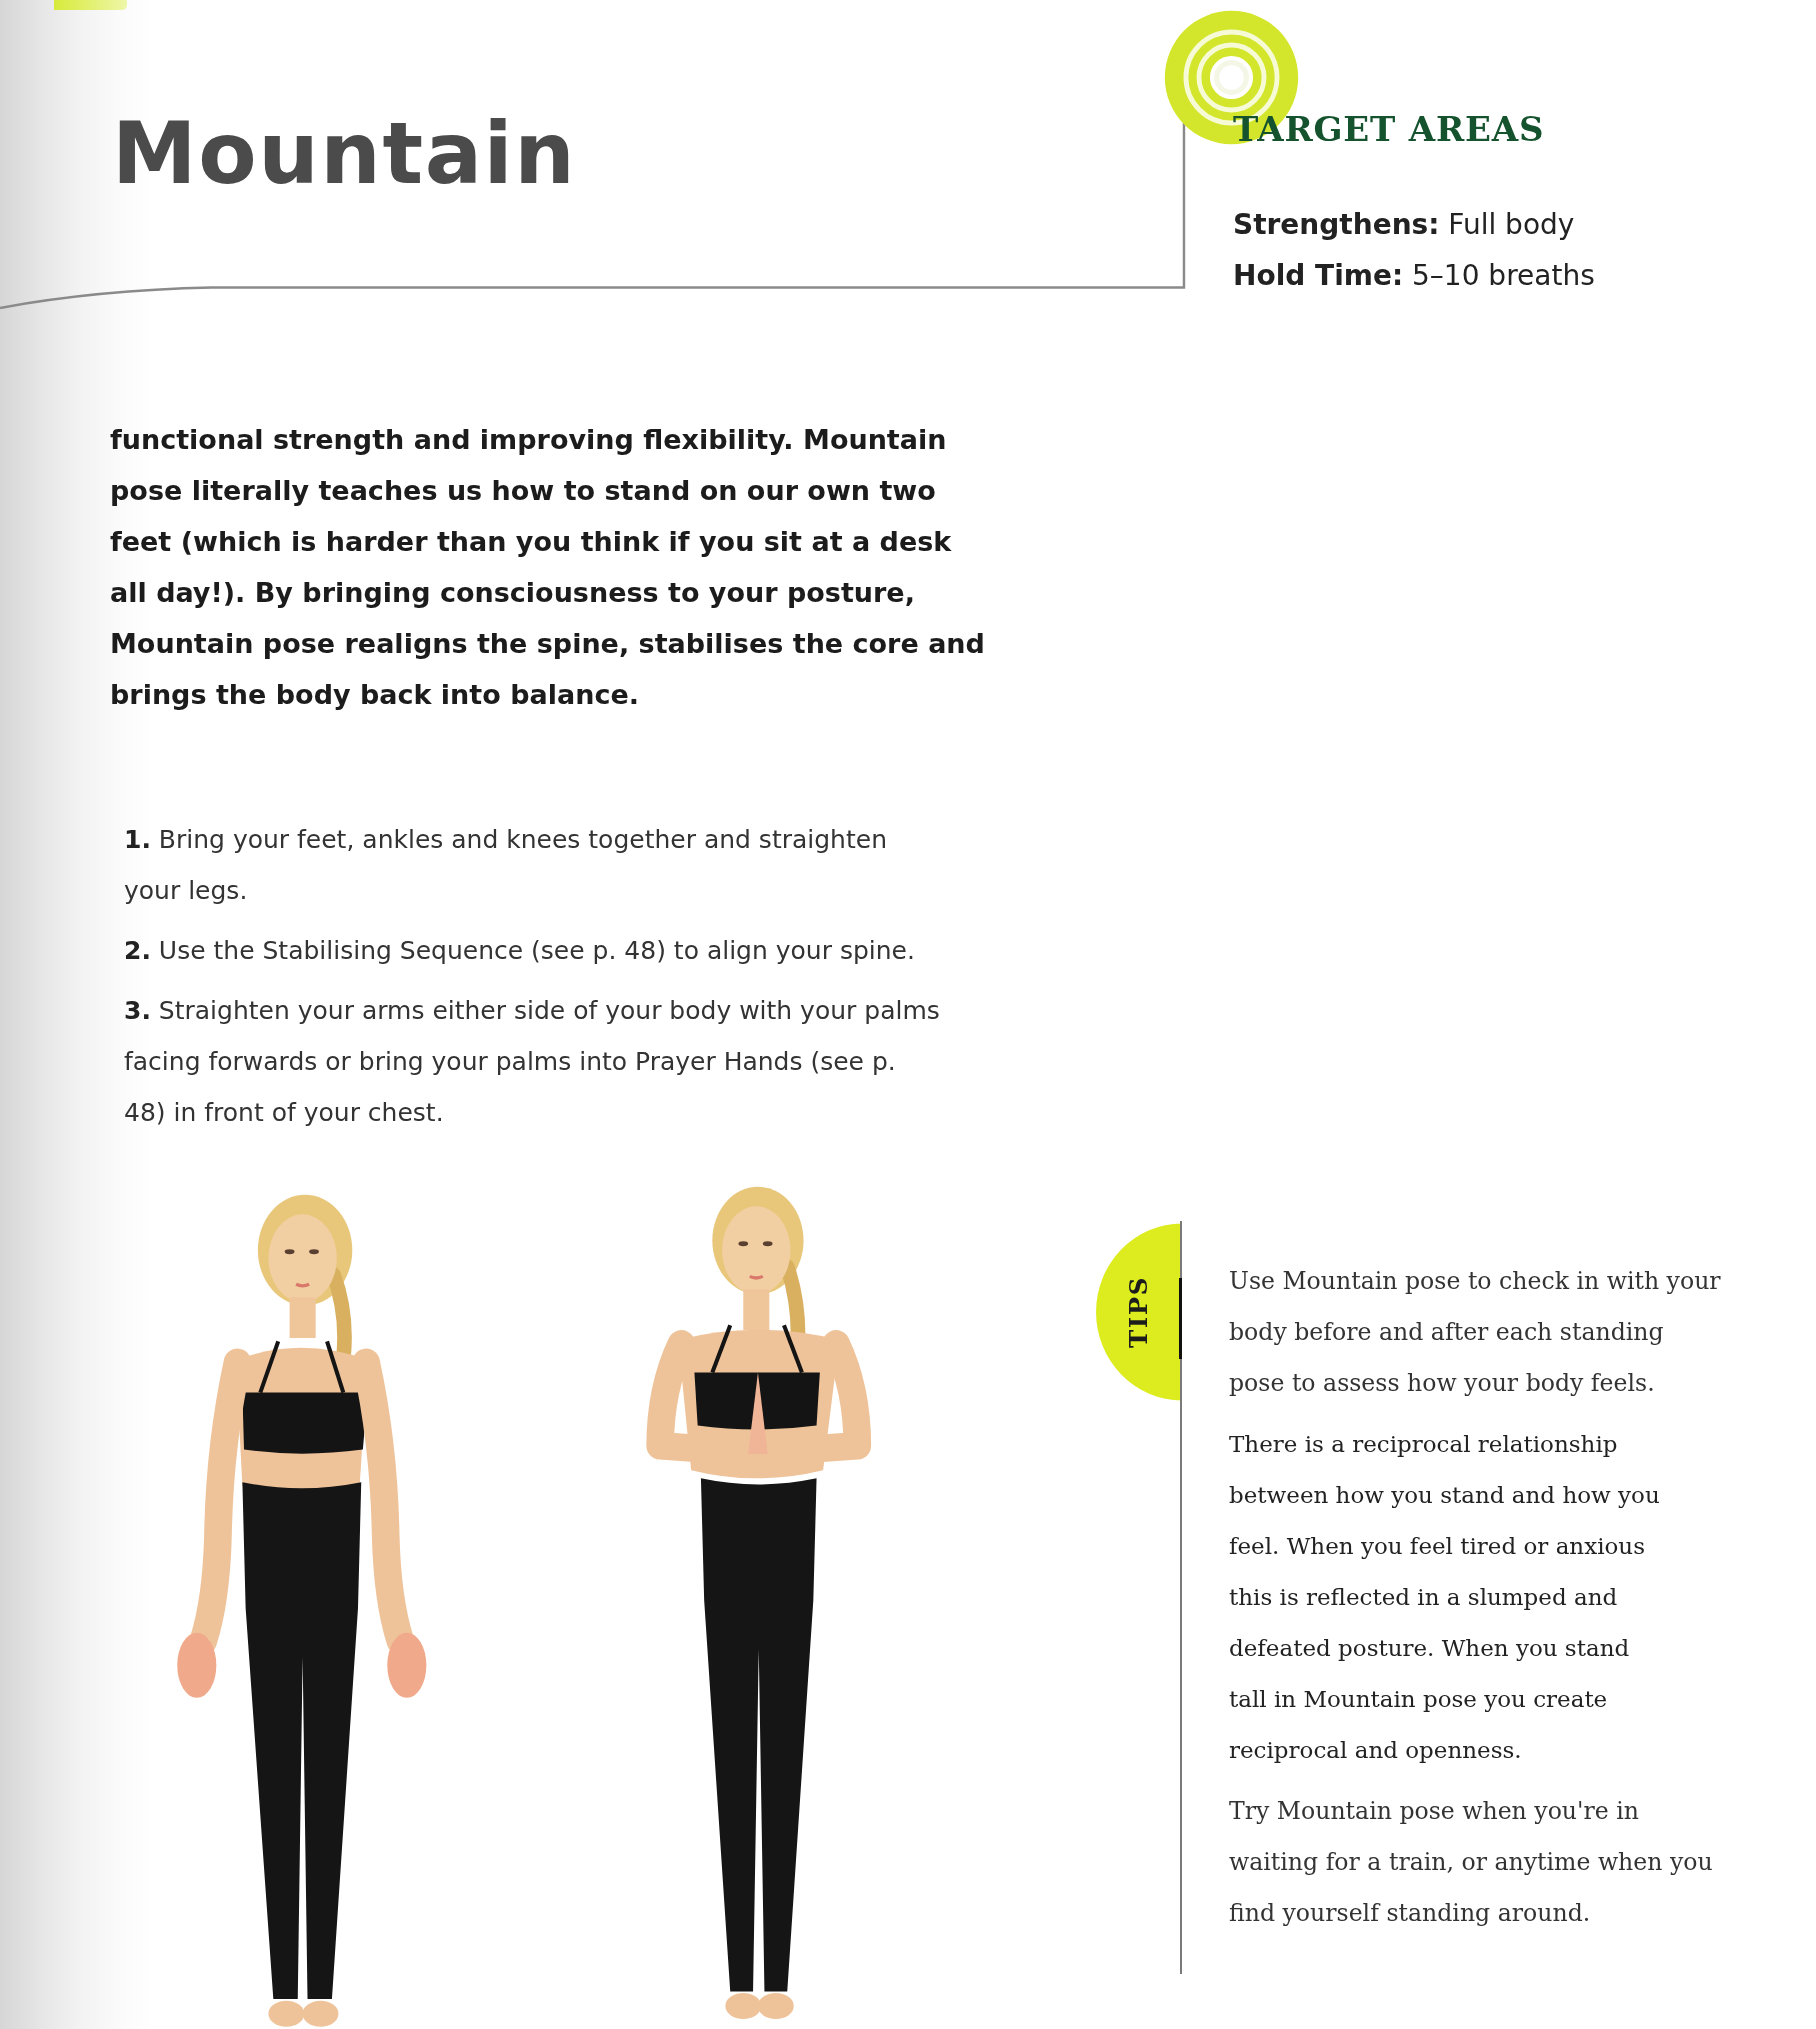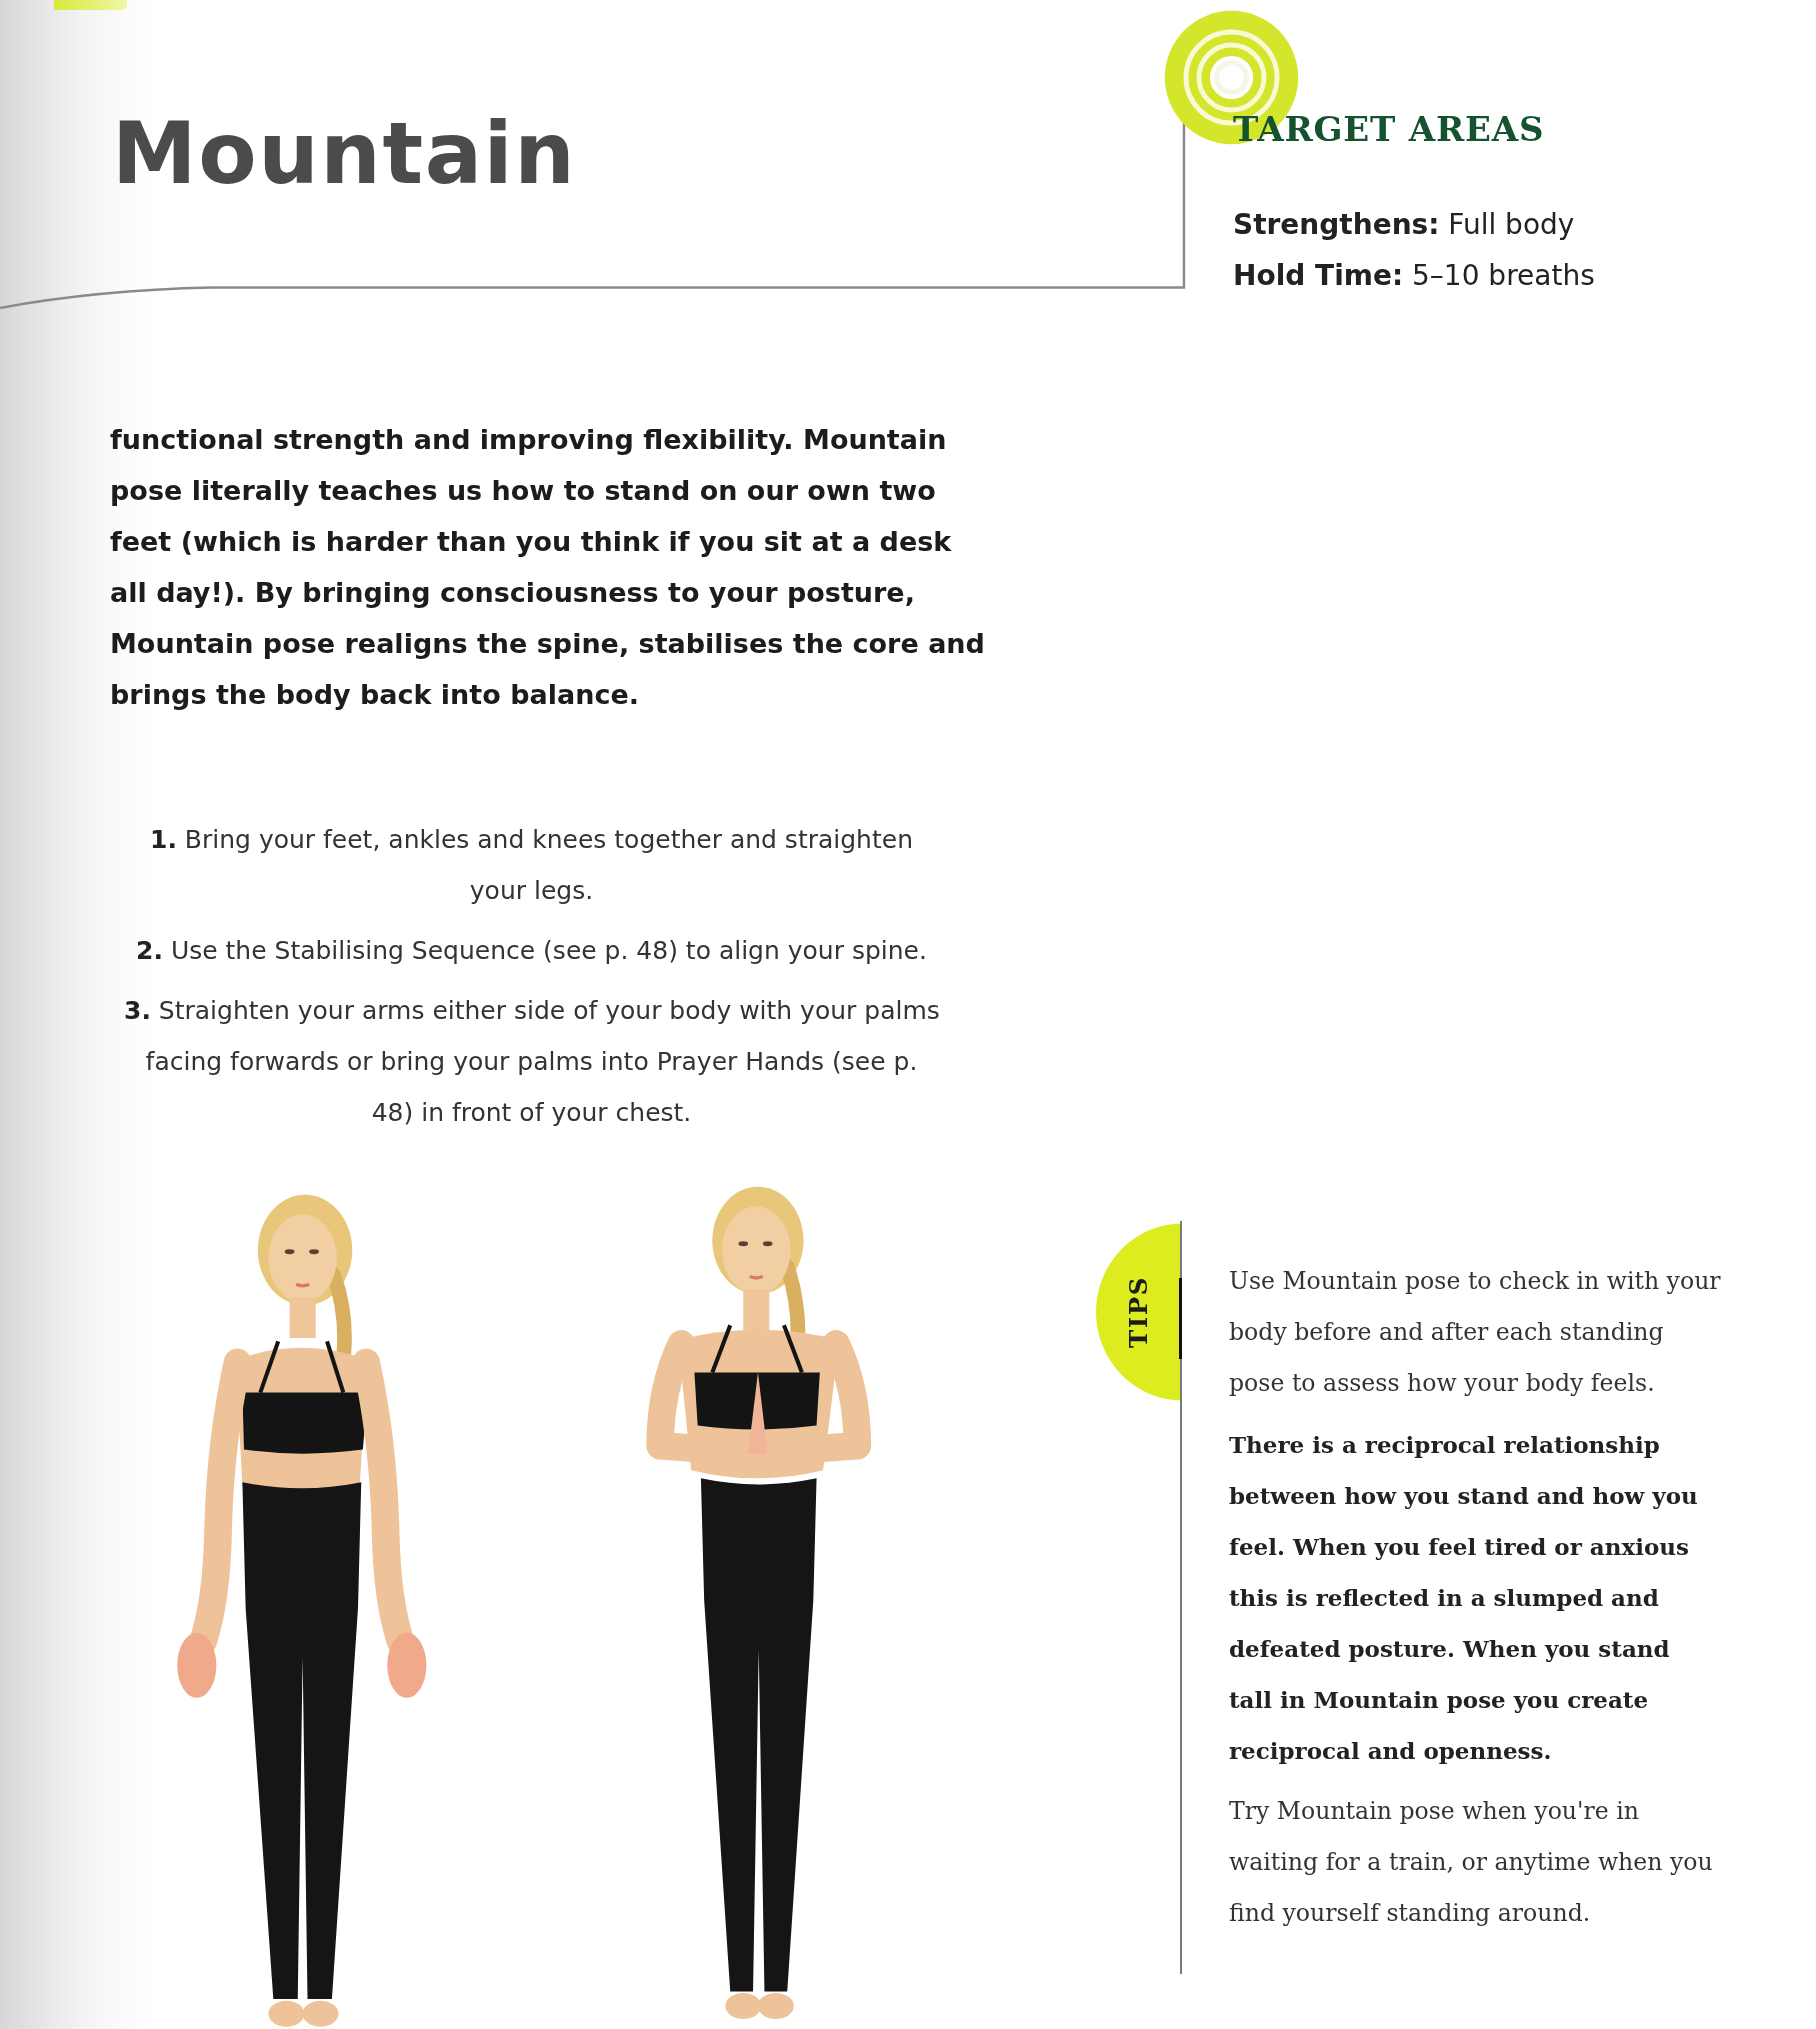--- a/index.html
+++ b/index.html
@@ -40,21 +40,21 @@
   .intro {
     position: absolute; left: 110px; top: 414px; width: 814px;
     font-family: "DejaVu Sans", sans-serif; font-weight: bold;
     font-size: 27px; line-height: 51px; color: #1c1c1c;
   }
   .intro .ln { display: block; white-space: nowrap; }
   .steps {
     position: absolute; left: 108px; top: 814px; width: 831px;
     font-family: "DejaVu Sans", sans-serif; font-size: 25px; line-height: 51px; color: #333;
   }
-  .step { margin: 0 0 9px 16px; text-align: center; }
+  .step { margin: 0 0 9px 16px; }
   .step .ln { display: block; white-space: nowrap; }
   .step .num { font-weight: bold; color: #222; }
   .figure { position: absolute; }
   .tips-half {
     position: absolute; left: 1096px; top: 1223px; width: 86px; height: 178px;
   }
   .tips-label {
     position: absolute; left: 1138px; top: 1312px;
     transform: translate(-50%, -50%) rotate(-90deg);
     font-family: "DejaVu Serif", serif; font-weight: bold; font-size: 24.4px;
@@ -66,21 +66,21 @@
   }
   .tips-vline-dark {
     position: absolute; left: 1179px; top: 1278px; width: 3.3px; height: 81px; background: #111;
   }
   .tips {
     position: absolute; left: 1229px; top: 1256px; width: 570px;
     font-family: "DejaVu Serif", serif; font-size: 23.6px; line-height: 51px; color: #333;
   }
   .tip { margin: 0 0 9.8px 0; }
   .tip .ln { display: block; white-space: nowrap; }
-  .tip.bold { font-weight: bold; color: #222; font-size: 23px; }
+  .tip.bold { font-weight: normal; color: #222; font-size: 23px; }
 </style>
 </head>
 <body>
 
 <div class="gutter"></div>
 <div class="top-tab"></div>
 
 <h1 class="title">Mountain</h1>
 
 <svg class="rule-svg" width="1197" height="326" viewBox="0 0 1470 400">

